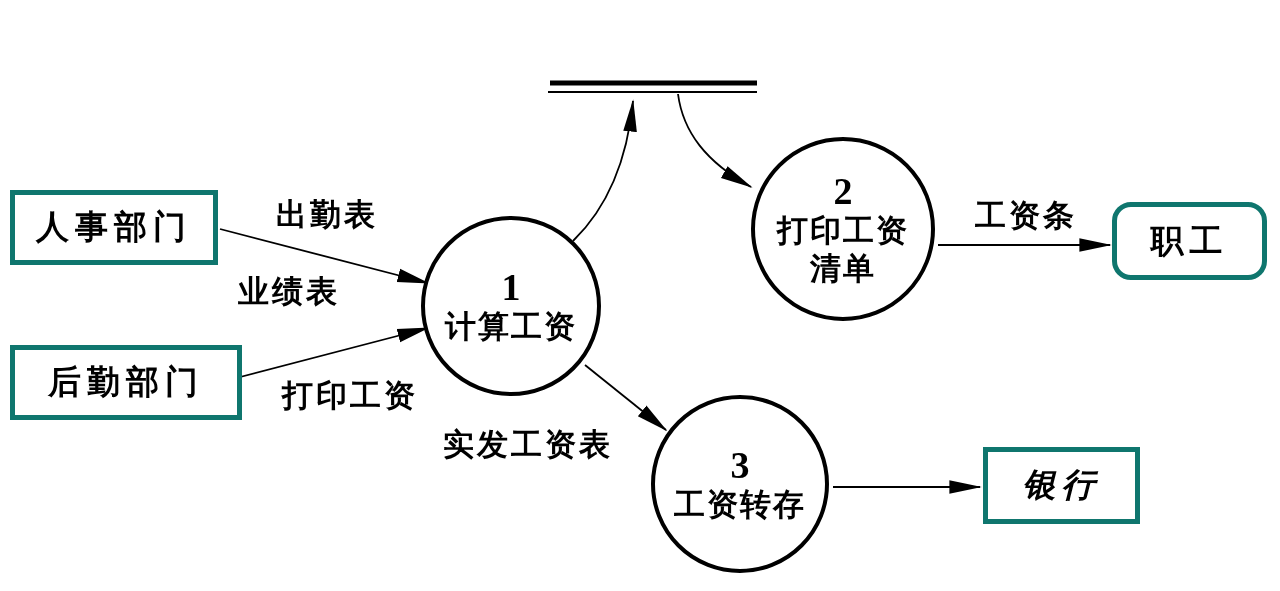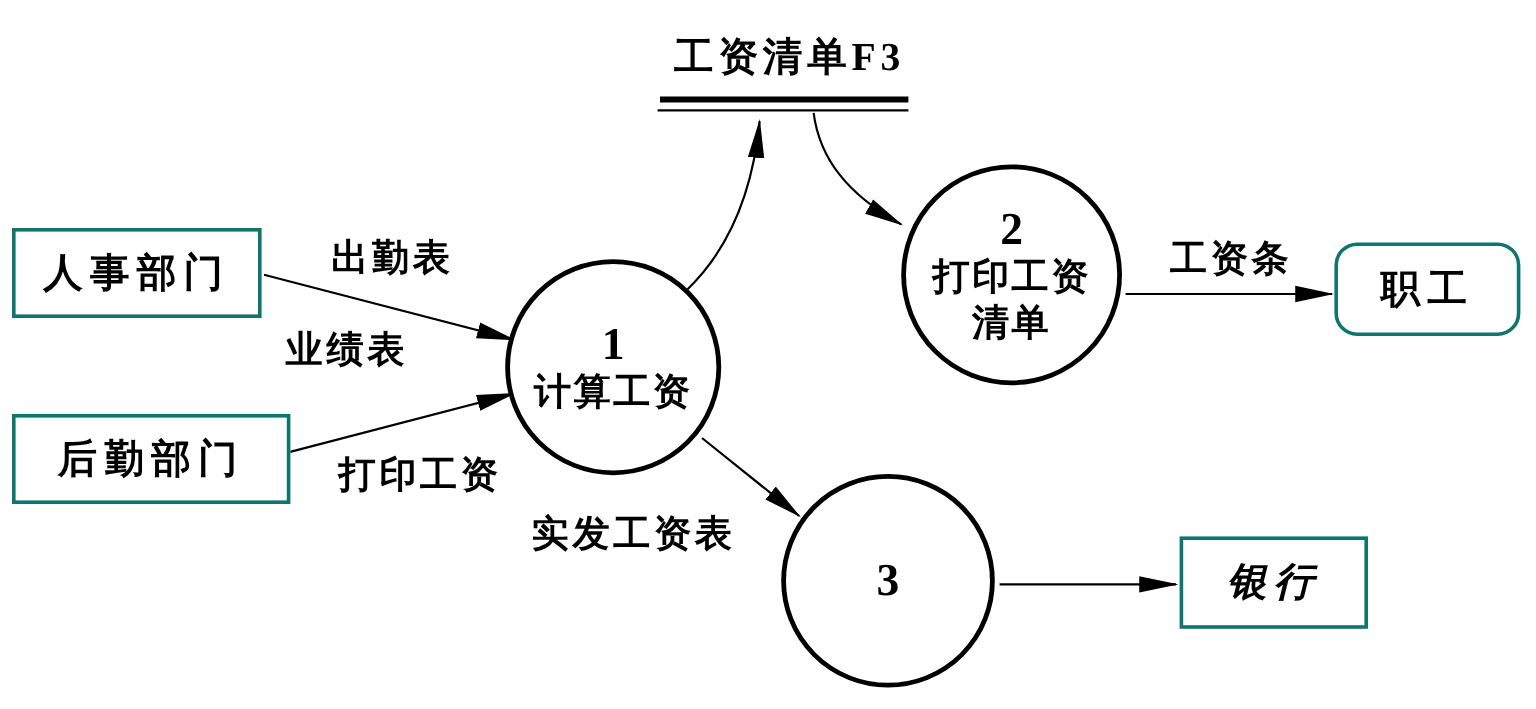--- a/index.html
+++ b/index.html
@@ -14,21 +14,21 @@
   }
   svg.wires {
     position: absolute;
     left: 0; top: 0;
     width: 1280px; height: 591px;
     z-index: 1;
   }
   .entity-box {
     position: absolute;
     box-sizing: border-box;
-    border: 3px solid #0f766e;
+    border: 5px solid #0f766e;
     background: #ffffff;
     display: flex;
     align-items: center;
     justify-content: center;
     font-size: 33px;
     font-weight: bold;
     letter-spacing: 6px;
     z-index: 2;
   }
   .process-circle {
@@ -128,23 +128,23 @@
   </div>
 
   <div class="process-circle" style="left:751px; top:137px; width:184px; height:184px;">
     <div class="process-number">2</div>
     <div class="process-name">打印工资</div>
     <div class="process-name">清单</div>
   </div>
 
   <div class="process-circle" style="left:651px; top:395px; width:178px; height:178px;">
     <div class="process-number">3</div>
+    <div class="process-name">工资转存</div>
   </div>
 
-  <div class="datastore-label" style="left:658px; top:48px;">工资清单F3</div>
 
   <div class="flow-label" style="left:327px; top:215px;">出勤表</div>
 
   <div class="flow-label" style="left:289px; top:292px;">业绩表</div>
 
   <div class="flow-label" style="left:350px; top:396px;">打印工资</div>
 
   <div class="flow-label" style="left:528px; top:445px;">实发工资表</div>
 
   <div class="flow-label" style="left:1026px; top:216px;">工资条</div>

